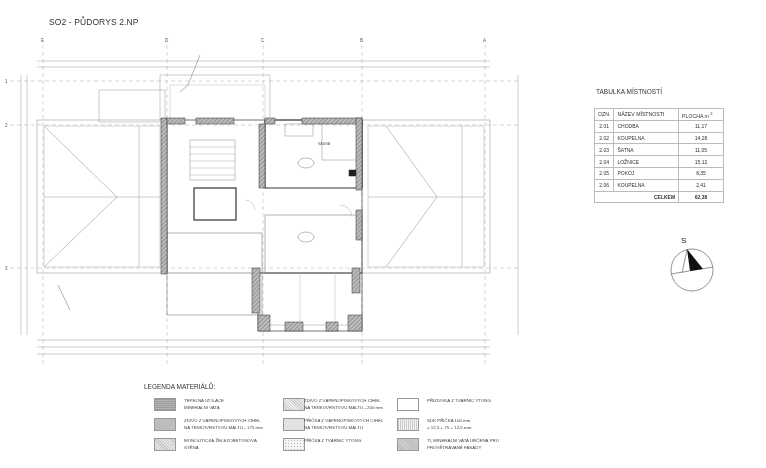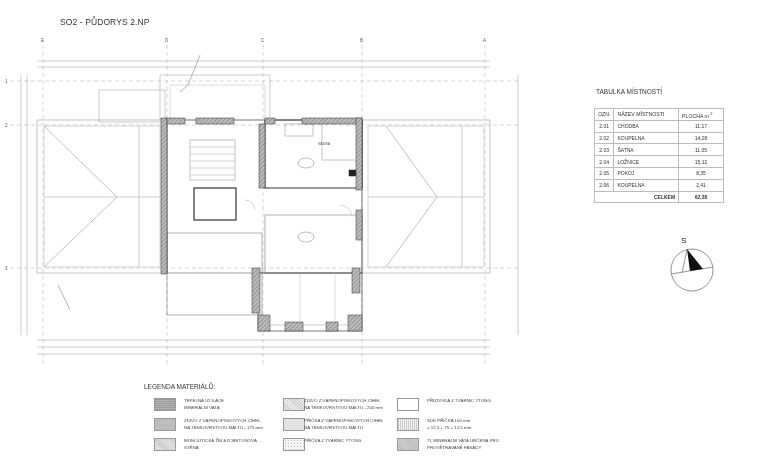--- a/index.html
+++ b/index.html
@@ -1,18 +1,18 @@
 <!DOCTYPE html>
 <html><head>
 <meta charset="utf-8">
 <style>
   * { box-sizing: border-box; margin: 0; padding: 0; }
   html, body { width: 766px; height: 468px; background: #ffffff; overflow: hidden; }
   body { position: relative; font-family: "Liberation Sans", sans-serif; color: #222; }
-  .title { position: absolute; left: 60px; top: 17px; font-size: 8.5px; color: #333; letter-spacing: 0.1px; }
+  .title { position: absolute; left: 49px; top: 17px; font-size: 8.5px; color: #333; letter-spacing: 0.1px; }
   .plan { position: absolute; left: 0; top: 0; width: 560px; height: 380px; }
   .tbl-title { position: absolute; left: 596px; top: 88px; font-size: 6.5px; color: #333; }
   table.rooms { position: absolute; left: 594px; top: 108px; width: 130px; border-collapse: collapse; font-size: 5px; color: #333; }
   table.rooms td, table.rooms th { border: 0.6px solid #bbb; height: 11.8px; padding: 0 3px; font-weight: normal; text-align: left; }
   table.rooms th { font-size: 5.2px; }
   table.rooms td.num { text-align: center; }
   table.rooms td.oz { width: 18px; text-align: center; }
   table.rooms .total td { font-weight: bold; }
   table.rooms sup { font-size: 4px; }
   .compass { position: absolute; left: 668px; top: 232px; width: 48px; height: 64px; }

